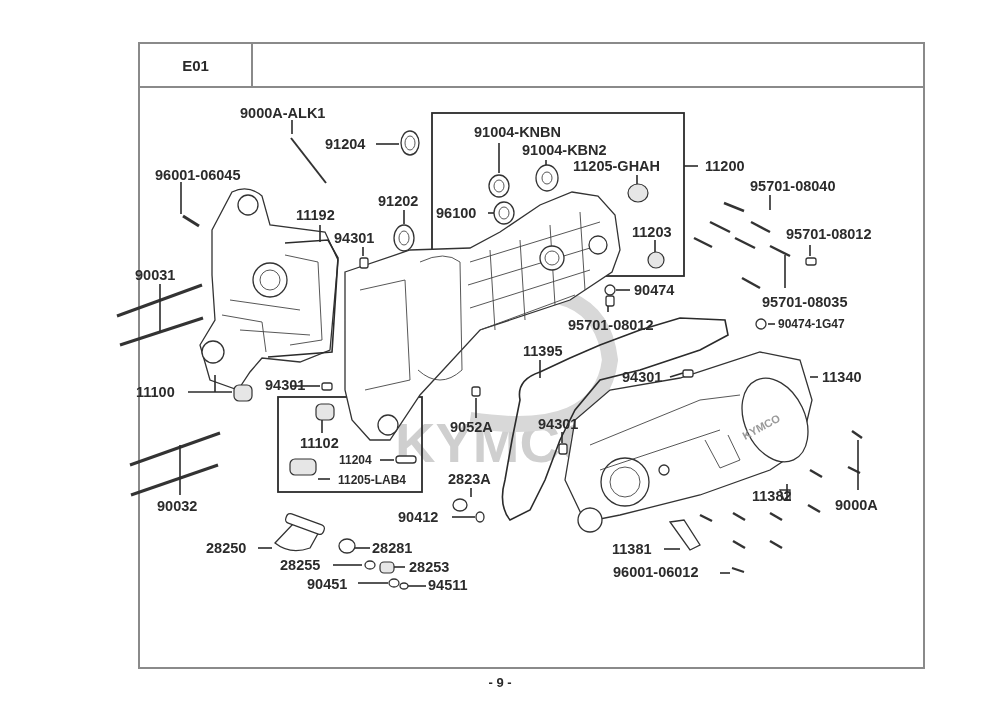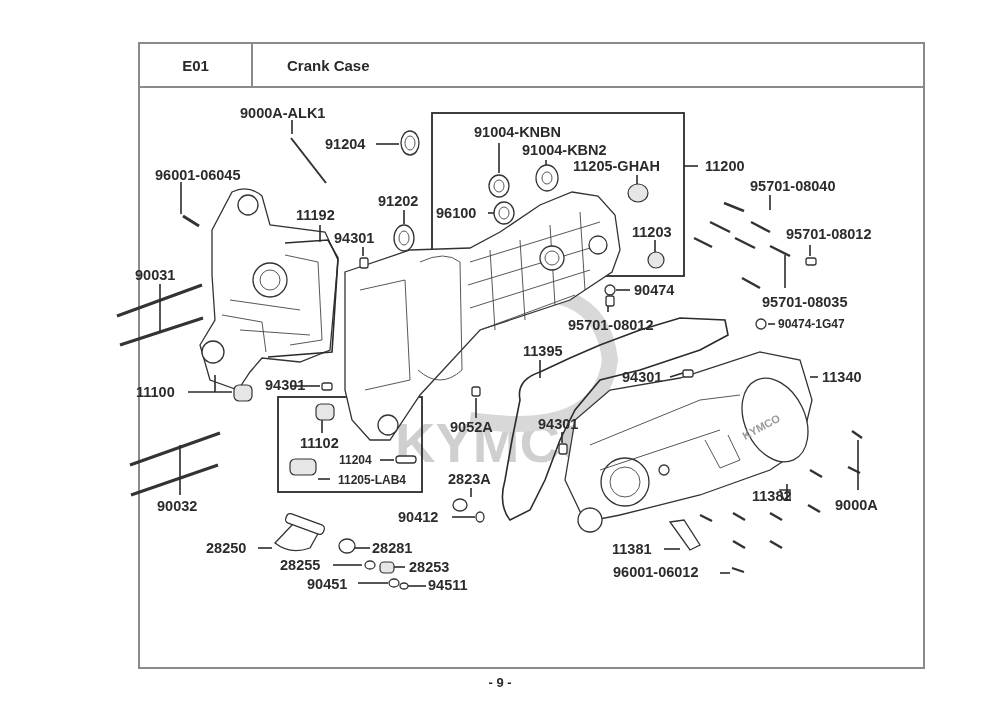--- a/index.html
+++ b/index.html
@@ -25,21 +25,20 @@
   .thin { stroke:#444; stroke-width:0.9; fill:none; }
   .box { stroke:#2b2b2b; stroke-width:1.8; fill:none; }
   .wm { font-family:"Liberation Sans", sans-serif; font-weight:bold; font-size:56px; fill:#cfcfcf; }
 </style>
 </head>
 <body>
 
 <div class="frame">
   <div class="hdr-row">
     <div class="hdr-code">E01</div>
-    <div class="hdr-title">Crank Case</div>
   </div>
 </div>
 
 <svg class="diagram" width="1000" height="707" viewBox="0 0 1000 707">
 
   <text class="wm" x="395" y="462">KYMCO</text>
   <path d="M 470 300 Q 600 270 610 360 Q 600 440 470 420" stroke="#d8d8d8" stroke-width="16" fill="none"></path>
 
   <rect class="box" x="432" y="113" width="252" height="163"></rect>
   <rect class="box" x="278" y="397" width="144" height="95"></rect>

